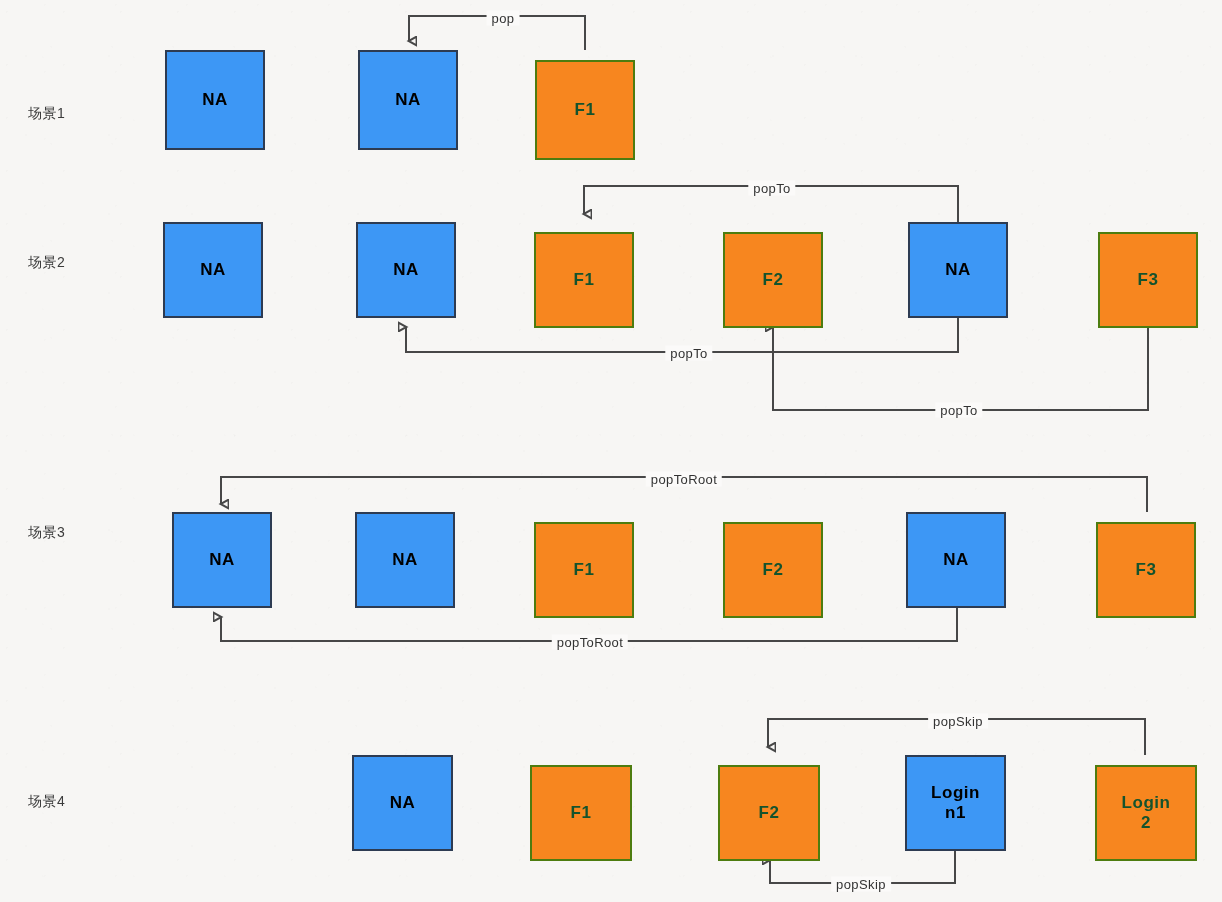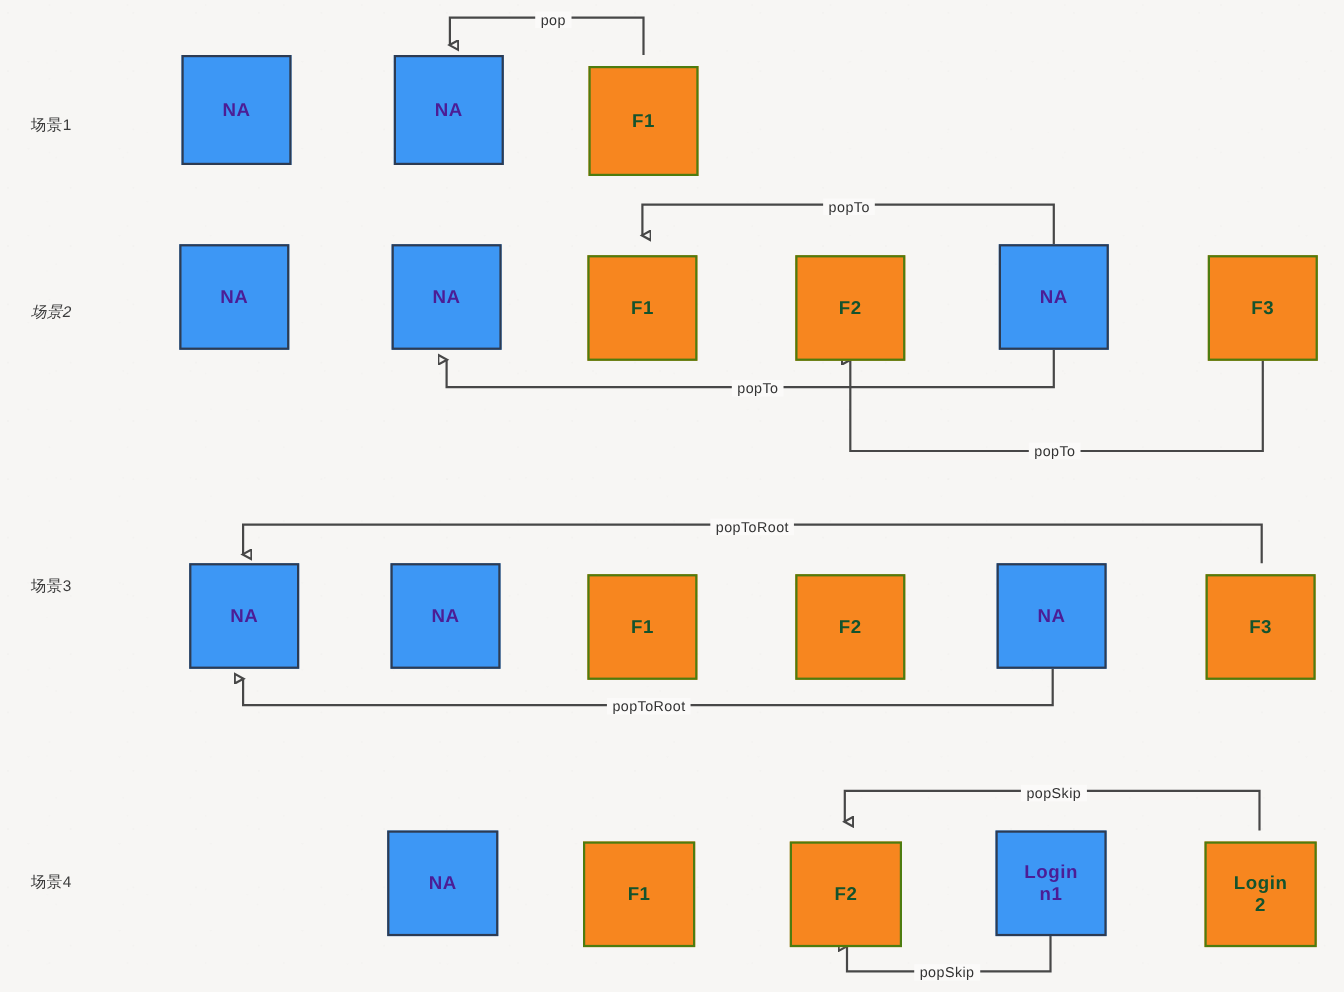--- a/index.html
+++ b/index.html
@@ -49,21 +49,21 @@
     font-size: 17px;
     font-weight: bold;
     line-height: 1.15;
     letter-spacing: .5px;
     color: #ffffff;
     z-index: 3;
   }
   .node.blue {
     background: #3d97f5;
     border: 2px solid #2d3b52;
-    color: #4c1d95;
+    color: #000000;
   }
   .node.orange {
     background: #f7861f;
     border: 2px solid #4d7c0f;
     color: #14532d;
     margin-top: 10px;
   }
 
   svg.wires {
     position: absolute;
@@ -122,21 +122,21 @@
   </svg>
 
   <div class="row-label" style="left:28px; top:105px;">场景1</div>
 
   <div class="node blue" style="left:165px; top:50px; width:100px; height:100px;">NA</div>
   <div class="node blue" style="left:358px; top:50px; width:100px; height:100px;">NA</div>
   <div class="node orange" style="left:535px; top:50px; width:100px; height:100px;">F1</div>
 
   <div class="edge-label" style="left:503px; top:18px;">pop</div>
 
-  <div class="row-label" style="left:28px; top:275px;font-style:italic;">场景2</div>
+  <div class="row-label" style="left:28px; top:254px;">场景2</div>
 
   <div class="node blue" style="left:163px; top:222px; width:100px; height:96px;">NA</div>
   <div class="node blue" style="left:356px; top:222px; width:100px; height:96px;">NA</div>
   <div class="node orange" style="left:534px; top:222px; width:100px; height:96px;">F1</div>
   <div class="node orange" style="left:723px; top:222px; width:100px; height:96px;">F2</div>
   <div class="node blue" style="left:908px; top:222px; width:100px; height:96px;">NA</div>
   <div class="node orange" style="left:1098px; top:222px; width:100px; height:96px;">F3</div>
 
   <div class="edge-label" style="left:772px; top:188px;">popTo</div>
   <div class="edge-label" style="left:689px; top:353px;">popTo</div>

